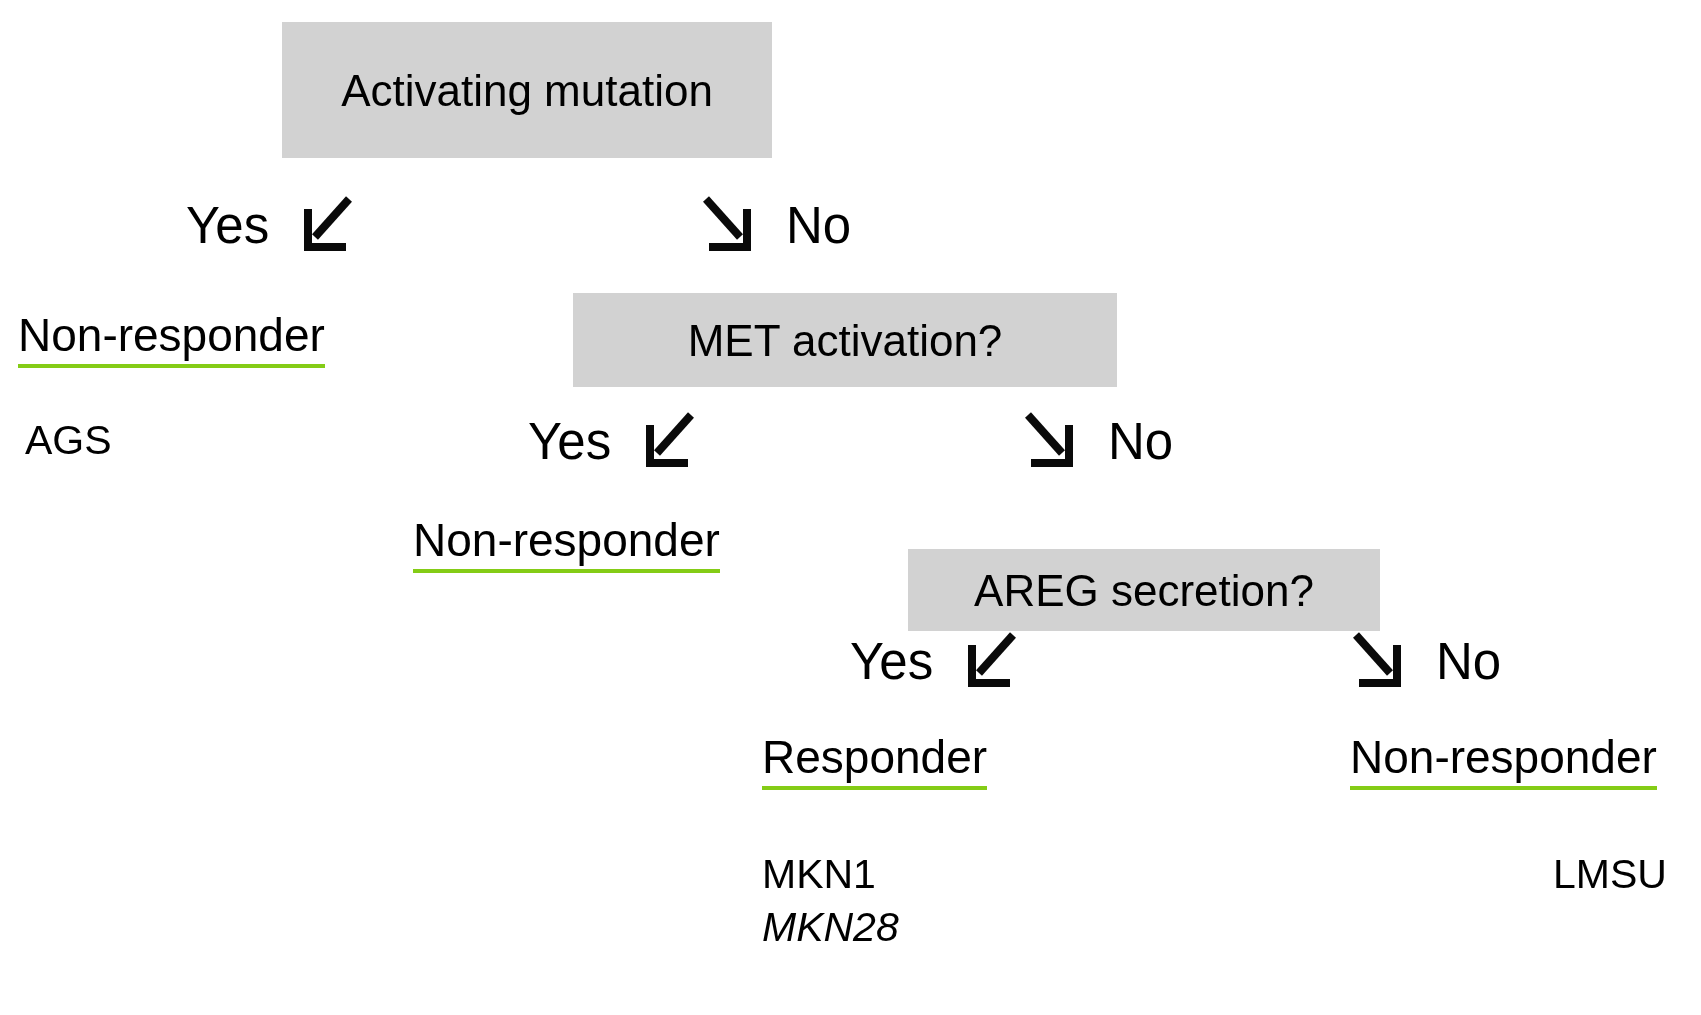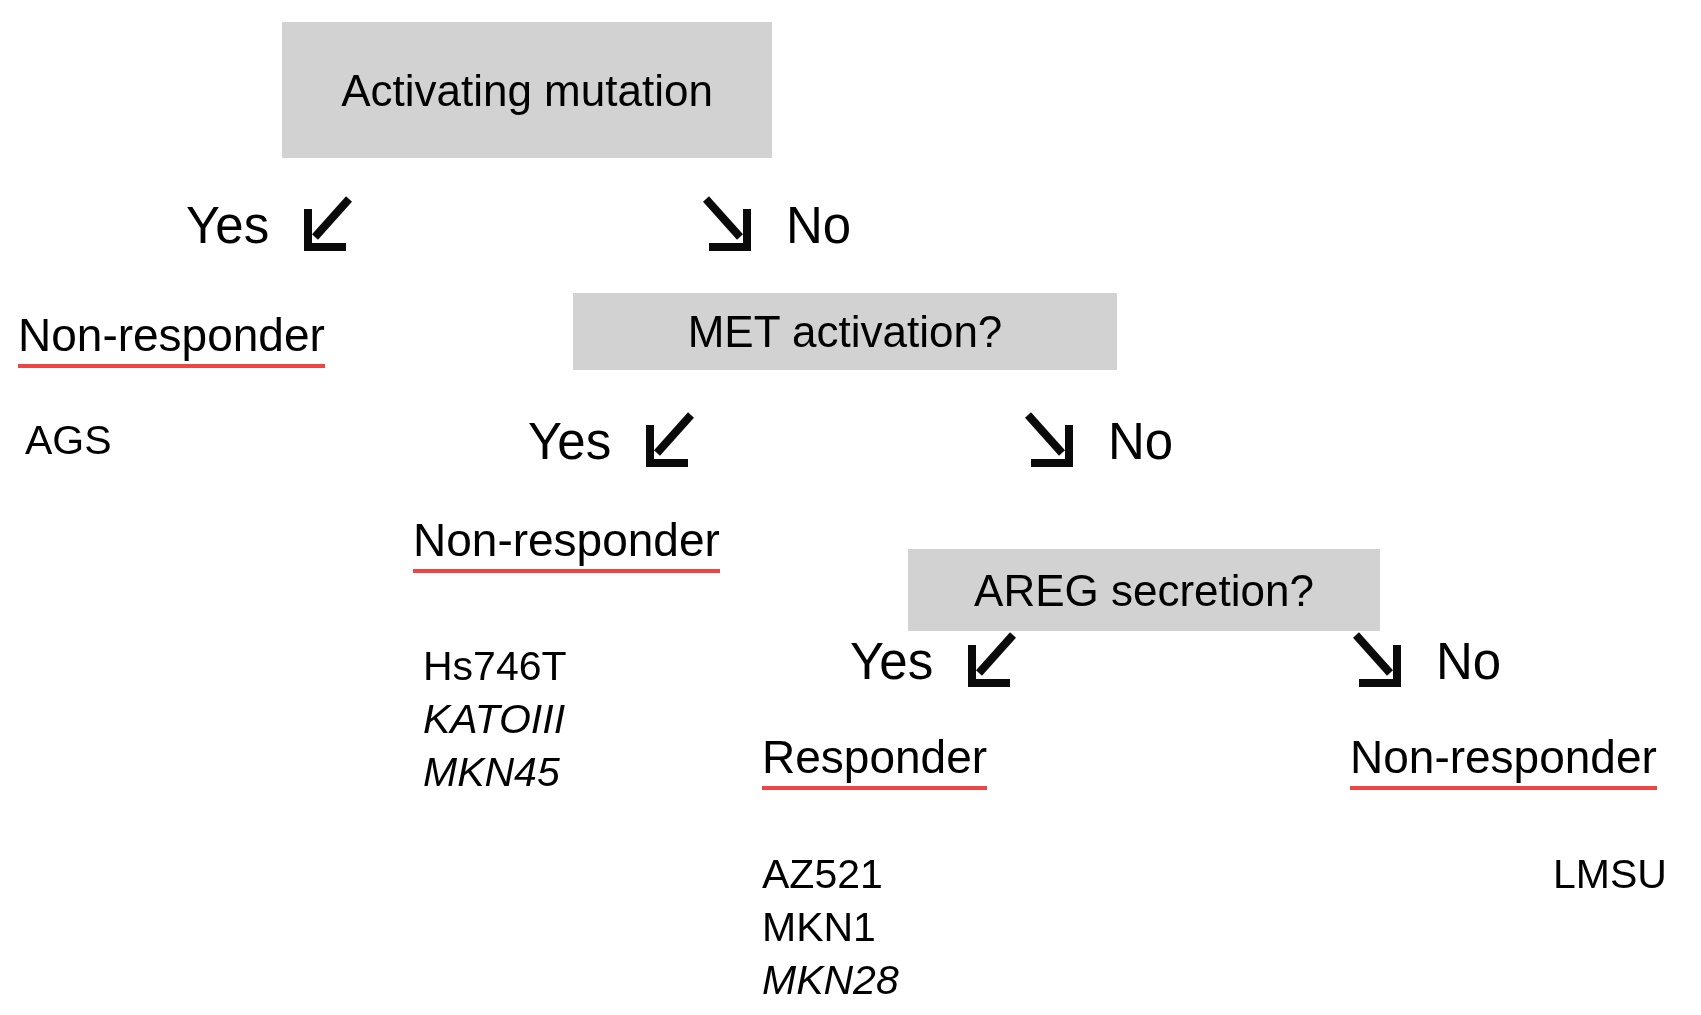--- a/index.html
+++ b/index.html
@@ -30,21 +30,21 @@
     gap: 30px;
     font-size: 51px;
   }
   .arrow { display: block; }
   .outcome {
     position: absolute;
     font-size: 46px;
     white-space: nowrap;
   }
   .outcome .u {
-    border-bottom: 4px solid #ef4444;
+    border-bottom: 4px solid #84cc16;
     padding-bottom: 3px;
   }
   .cells {
     position: absolute;
     font-size: 41px;
     white-space: nowrap;
   }
   .cells div { line-height: 53px; }
   .it { font-style: italic; }
 </style>
@@ -75,21 +75,21 @@
     <span>No</span>
   </div>
 
   <div class="outcome" style="left:18px; top:308px;">
     <span class="u">Non-responder</span>
   </div>
   <div class="cells" style="left:25px; top:414px;">
     <div>AGS</div>
   </div>
 
-  <div class="qbox" style="left:573px; top:293px; width:544px; height:77px;">
+  <div class="qbox" style="left:573px; top:293px; width:544px; height:94px;">
     <span>MET activation?</span>
   </div>
 
   <div class="branch" style="left:528px; top:408px;">
     <span>Yes</span>
     <svg class="arrow" width="56" height="66" viewBox="0 0 56 64">
       <path d="M 50 6 L 16 44" stroke="#0a0a0a" stroke-width="8" fill="none"></path>
       <path d="M 9 16 L 9 54 L 47 54" stroke="#0a0a0a" stroke-width="8" fill="none"></path>
     </svg>
   </div>
@@ -97,25 +97,20 @@
   <div class="branch" style="left:1022px; top:408px;">
     <svg class="arrow" width="56" height="66" viewBox="0 0 56 64">
       <path d="M 6 6 L 40 44" stroke="#0a0a0a" stroke-width="8" fill="none"></path>
       <path d="M 47 16 L 47 54 L 9 54" stroke="#0a0a0a" stroke-width="8" fill="none"></path>
     </svg>
     <span>No</span>
   </div>
 
   <div class="outcome" style="left:413px; top:513px;">
     <span class="u">Non-responder</span>
-  </div>
-  <div class="cells" style="left:423px; top:640px;">
-    <div>Hs746T</div>
-    <div class="it">KATOIII</div>
-    <div class="it">MKN45</div>
   </div>
 
   <div class="qbox" style="left:908px; top:505px; width:472px; height:82px;margin-top:44px;">
     <span>AREG secretion?</span>
   </div>
 
   <div class="branch" style="left:850px; top:628px;">
     <span>Yes</span>
     <svg class="arrow" width="56" height="66" viewBox="0 0 56 64">
       <path d="M 50 6 L 16 44" stroke="#0a0a0a" stroke-width="8" fill="none"></path>
@@ -128,21 +123,20 @@
       <path d="M 6 6 L 40 44" stroke="#0a0a0a" stroke-width="8" fill="none"></path>
       <path d="M 47 16 L 47 54 L 9 54" stroke="#0a0a0a" stroke-width="8" fill="none"></path>
     </svg>
     <span>No</span>
   </div>
 
   <div class="outcome" style="left:762px; top:730px;">
     <span class="u">Responder</span>
   </div>
   <div class="cells" style="left:762px; top:848px;">
-    <div>AZ521</div>
     <div>MKN1</div>
     <div class="it">MKN28</div>
   </div>
 
   <div class="outcome" style="left:1350px; top:730px;">
     <span class="u">Non-responder</span>
   </div>
   <div class="cells" style="left:1553px; top:848px;">
     <div>LMSU</div>
   </div>

